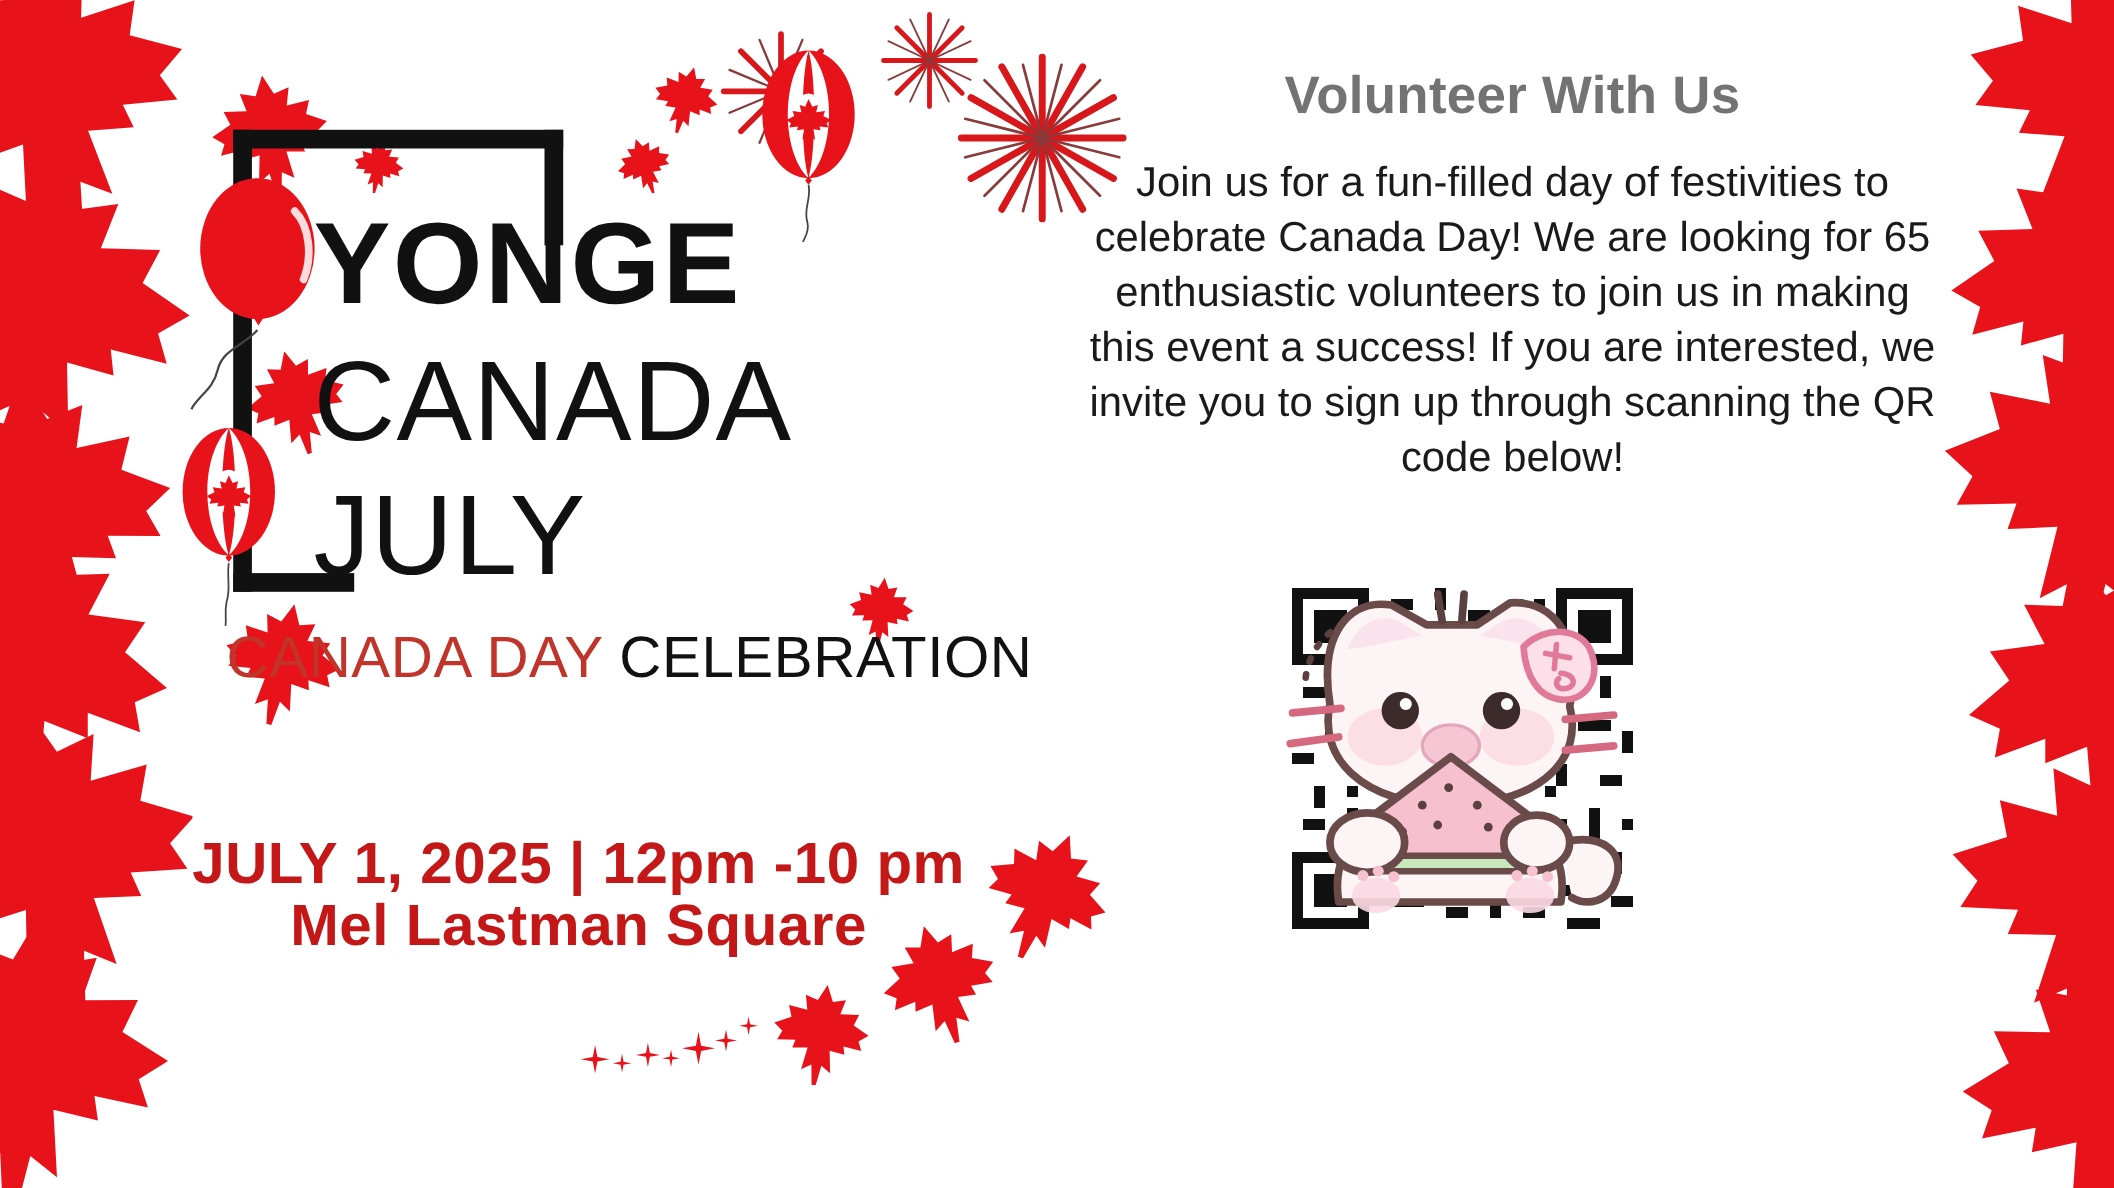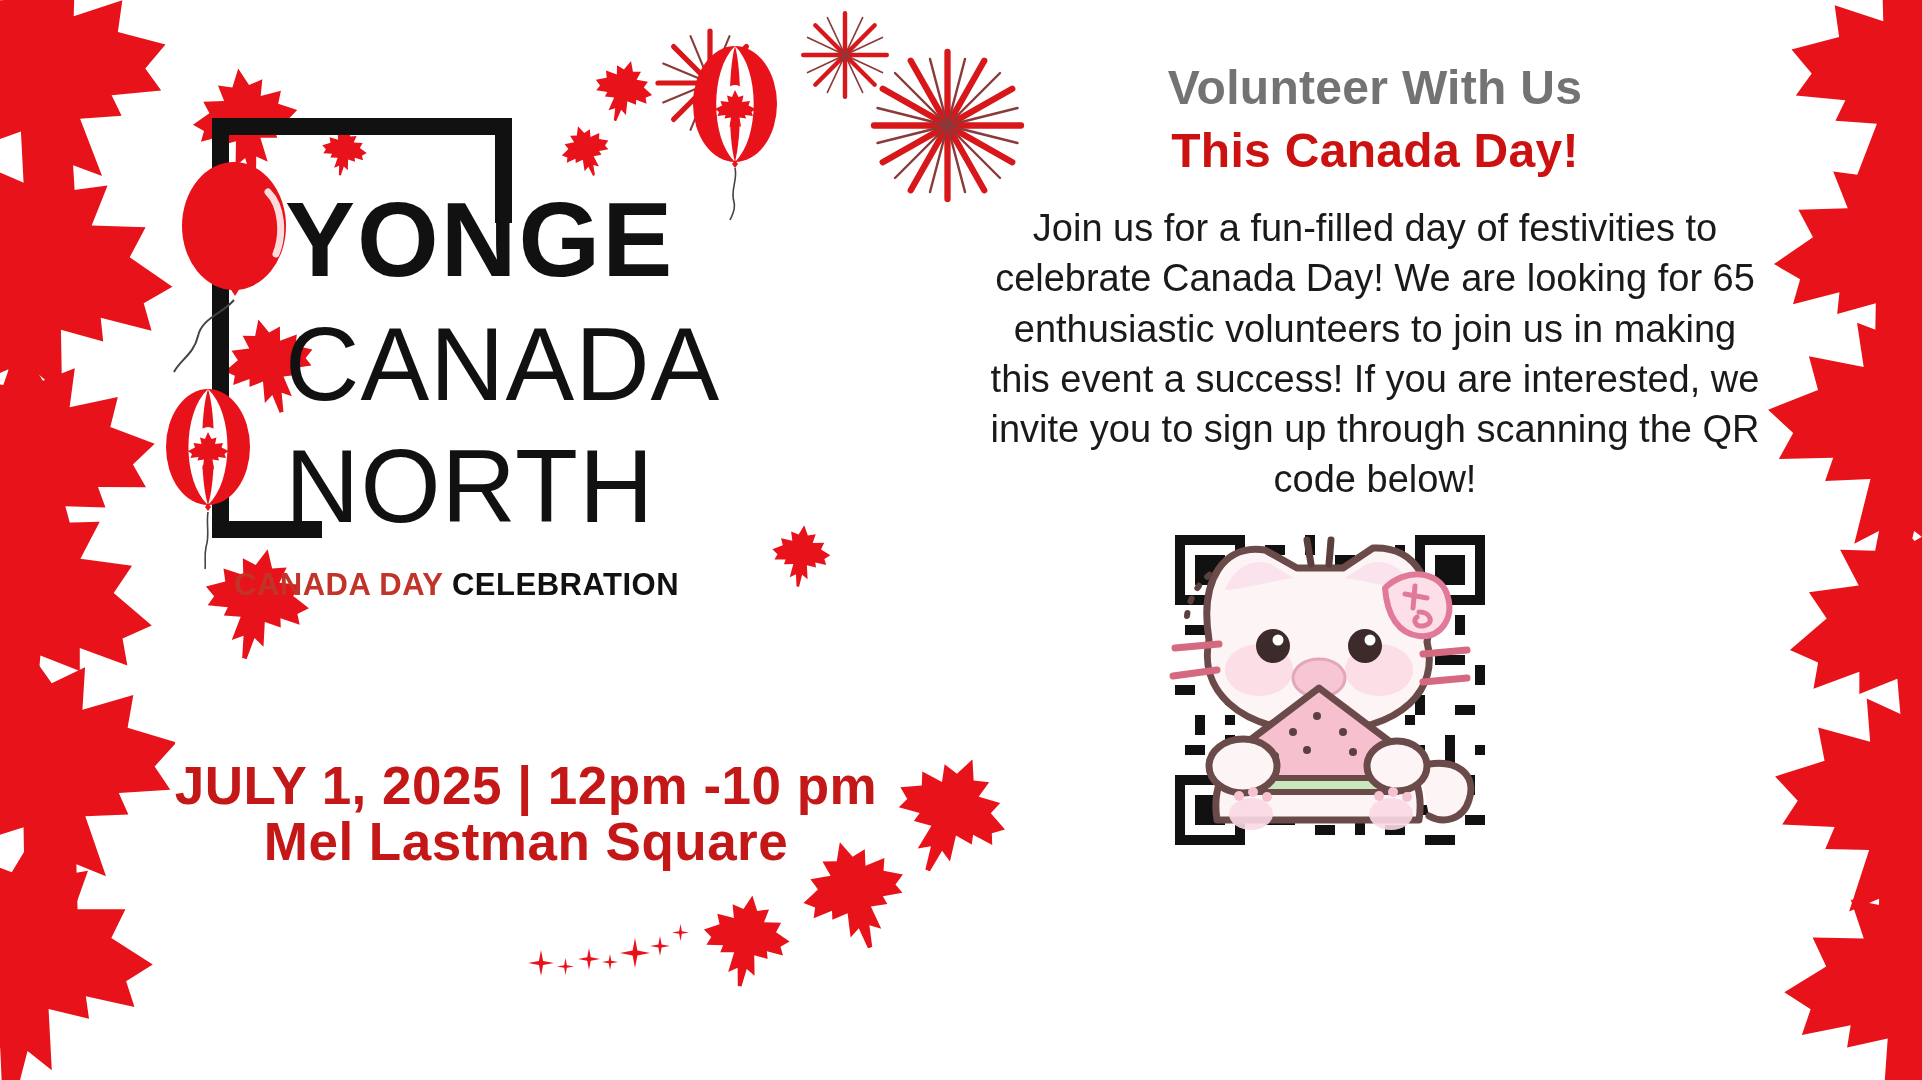--- a/index.html
+++ b/index.html
@@ -91,24 +91,24 @@
     font-size: 103px;
     font-weight: 400;
   }
   #word-york {
     top: 380px;
     font-size: 103px;
     font-weight: 400;
   }
   #logo-subtitle {
     position: absolute;
-    left: 84px;
+    left: 56px;
     top: 512px;
-    font-size: 31px;
-    font-weight: 700;
+    font-size: 53px;
+    font-weight: 400;
     letter-spacing: 0.5px;
     white-space: nowrap;
   }
   #logo-subtitle .red   { color: #c0342a; }
   #logo-subtitle .black { color: #111111; }
 
   
   .balloon {
     position: absolute;
   }
@@ -355,21 +355,21 @@
         <path d="M50 4 C 76 28 76 96 50 120 C 58 96 58 28 50 4 Z" fill="#ffffff"></path>
         <ellipse cx="50" cy="62" rx="14" ry="20" fill="#ffffff"></ellipse>
         <path d="M50 47 l3.5 7 5-1.5 -1.5 6.5 8-1 -1.5 4.5 7 3.5 -4 3 1.5 4 -8-1 1 3.5 -6.5-1 1.5 10 -4-2.5 -1 8 -1.5 0 -1-8 -4 2.5 1.5-10 -6.5 1 1-3.5 -8 1 1.5-4 -4-3 7-3.5 -1.5-4.5 8 1 -1.5-6.5 5 1.5z" fill="#e8121a"></path>
         <path d="M47 122 l3 -4 3 4 -3 4 z" fill="#e8121a"></path>
         <path d="M50 127 C 48 140 52 150 48 162 C 46 172 48 178 47 184" stroke="#444" stroke-width="1.6" fill="none"></path>
       </svg>
     </div>
 
     <div class="logo-word" id="word-yonge">YONGE</div>
     <div class="logo-word" id="word-north">CANADA</div>
-    <div class="logo-word" id="word-york">NORTH</div>
+    <div class="logo-word" id="word-york">JULY</div>
 
     <div id="logo-subtitle">
       <span class="red">CANADA DAY</span>
       <span class="black">CELEBRATION</span>
     </div>
   </div>
 
   <div class="sparkle" style="left:528px; top:950px; width:26px;  height:26px;"></div>
   <div class="sparkle" style="left:557px; top:958px; width:17px;  height:17px;"></div>
   <div class="sparkle" style="left:578px; top:948px; width:22px;  height:22px;"></div>
@@ -378,21 +378,20 @@
   <div class="sparkle" style="left:650px; top:936px; width:20px;  height:20px;"></div>
   <div class="sparkle" style="left:672px; top:924px; width:17px;  height:17px;"></div>
 
   <div id="event-info">
     <div id="event-date">JULY 1,  2025 | 12pm -10 pm</div>
     <div id="event-venue">Mel Lastman Square</div>
   </div>
 
   <div id="right-col">
     <div id="headline-1">Volunteer With Us</div>
-    <div id="headline-2">This Canada Day!</div>
     <div id="body-copy">Join us for a fun-filled day of festivities to celebrate Canada Day! We are looking for 65 enthusiastic volunteers to join us in making this event a success! If you are interested, we invite you to sign up through scanning the QR code below!</div>
   </div>
 
   <div id="qr-wrap">
     <svg id="qr-code" viewBox="0 0 33 33" shape-rendering="crispEdges">
       <rect width="33" height="33" fill="#ffffff"></rect>
       <g fill="#111111">
 
         <rect x="1" y="1" width="7" height="1"></rect>
           <rect x="1" y="7" width="7" height="1"></rect>

